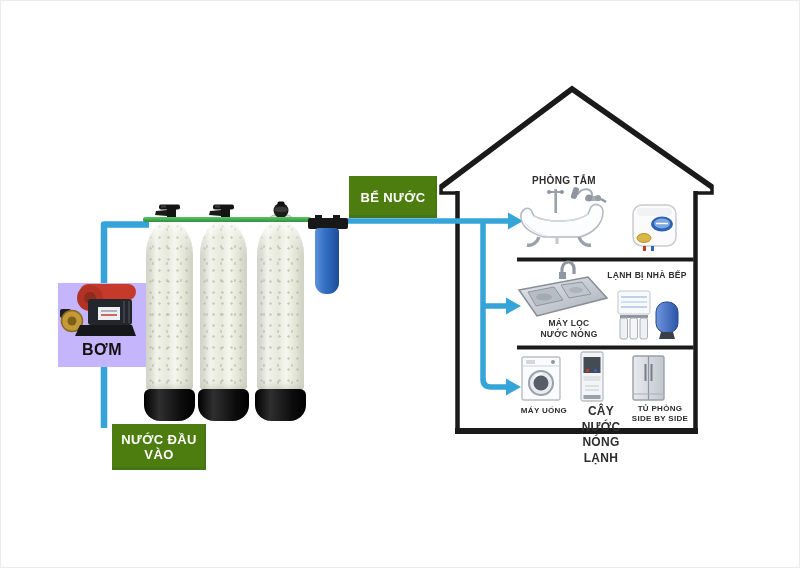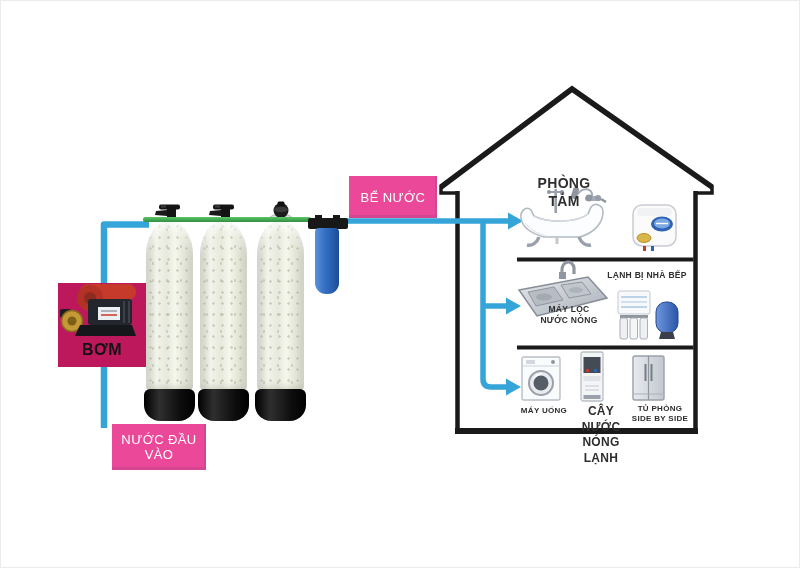--- a/index.html
+++ b/index.html
@@ -5,21 +5,21 @@
   html,body{margin:0;padding:0;background:#fff;}
   .stage{
     position:relative;width:800px;height:568px;background:#ffffff;overflow:hidden;
     font-family:"Liberation Sans","DejaVu Sans",sans-serif;
     outline:1px solid #ececec;outline-offset:-1px;
   }
   .abs{position:absolute;}
   svg{display:block;}
   
   .bluebox{
-    position:absolute;background:#ec4899;color:#fff;font-weight:normal;
+    position:absolute;background:#4d7c0f;color:#fff;font-weight:bold;
     display:flex;align-items:center;justify-content:center;text-align:center;
     letter-spacing:.4px;z-index:6;box-shadow:inset -2px -3px 0 rgba(0,60,90,.10);
   }
   .bluebox.tanklabel{left:349px;top:176px;width:88px;height:42px;font-size:13px;}
   .bluebox.inputlabel{left:112px;top:424px;width:94px;height:46px;font-size:13px;}
   
   .tank{
     position:absolute;top:221px;width:47px;height:169px;z-index:2;
     background-color:#edefe4;
     background-image:
@@ -43,28 +43,28 @@
   .bfilter .bump1{left:9px;} .bfilter .bump2{left:27px;}
   .bfilter .body{
     position:absolute;left:9px;top:13px;width:24px;height:66px;
     background:linear-gradient(90deg,#5d92da 0%,#3570c4 40%,#2a62b4 65%,#1d4b96 100%);
     border-radius:4px 4px 11px 11px;
   }
   
   .greenpipe{position:absolute;left:143px;top:217px;width:168px;height:5px;z-index:3;
     background:linear-gradient(180deg,#5cc468,#2f9040);border-radius:2px;}
   
-  .pump{position:absolute;left:58px;top:283px;width:88px;height:84px;background:#be185d;z-index:5;text-align:center;}
+  .pump{position:absolute;left:58px;top:283px;width:88px;height:84px;background:#c4b5fd;z-index:5;text-align:center;}
   .pump-label{margin-top:2px;font-size:16px;font-weight:bold;color:#111;letter-spacing:.5px;}
   
   .hlabel{position:absolute;color:#2e2e2e;font-weight:bold;font-size:8.5px;
     letter-spacing:.3px;line-height:1.3;text-align:center;z-index:3;}
-  .hlabel.bathroom{left:520px;top:174px;width:88px;font-size:14px;}
+  .hlabel.bathroom{left:520px;top:174px;width:88px;font-size:10px;}
   .hlabel.kitchen{left:604px;top:270px;width:86px;}
-  .hlabel.purifier{left:534px;top:304px;width:70px;}
+  .hlabel.purifier{left:534px;top:318px;width:70px;}
   .hlabel.washer{left:516px;top:406px;width:56px;font-size:8px;}
   .hlabel.dispenser{left:572px;top:404px;width:58px;font-size:12px;}
   .hlabel.fridge{left:630px;top:404px;width:60px;font-size:8px;}
   .appl{position:absolute;z-index:2;}
 </style>
 </head>
 <body>
 
 <div class="stage">
 

